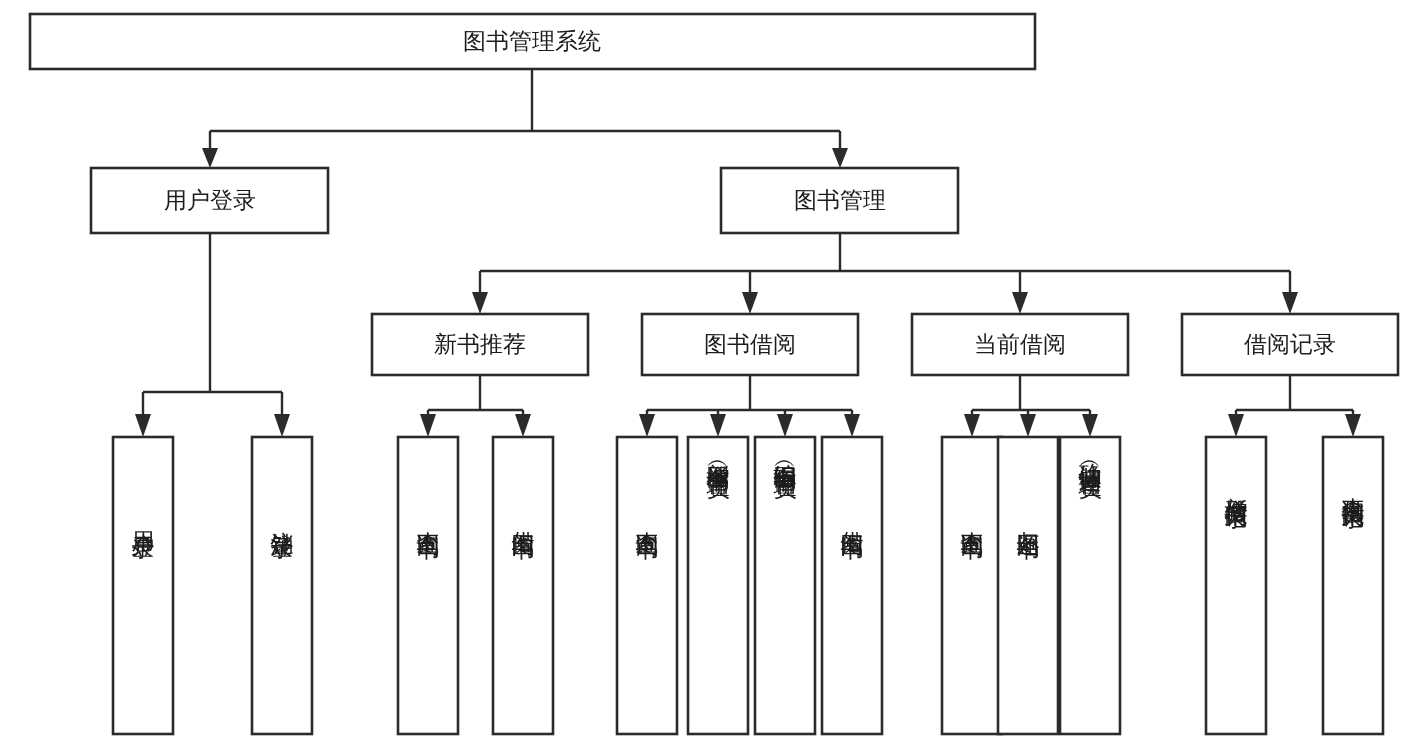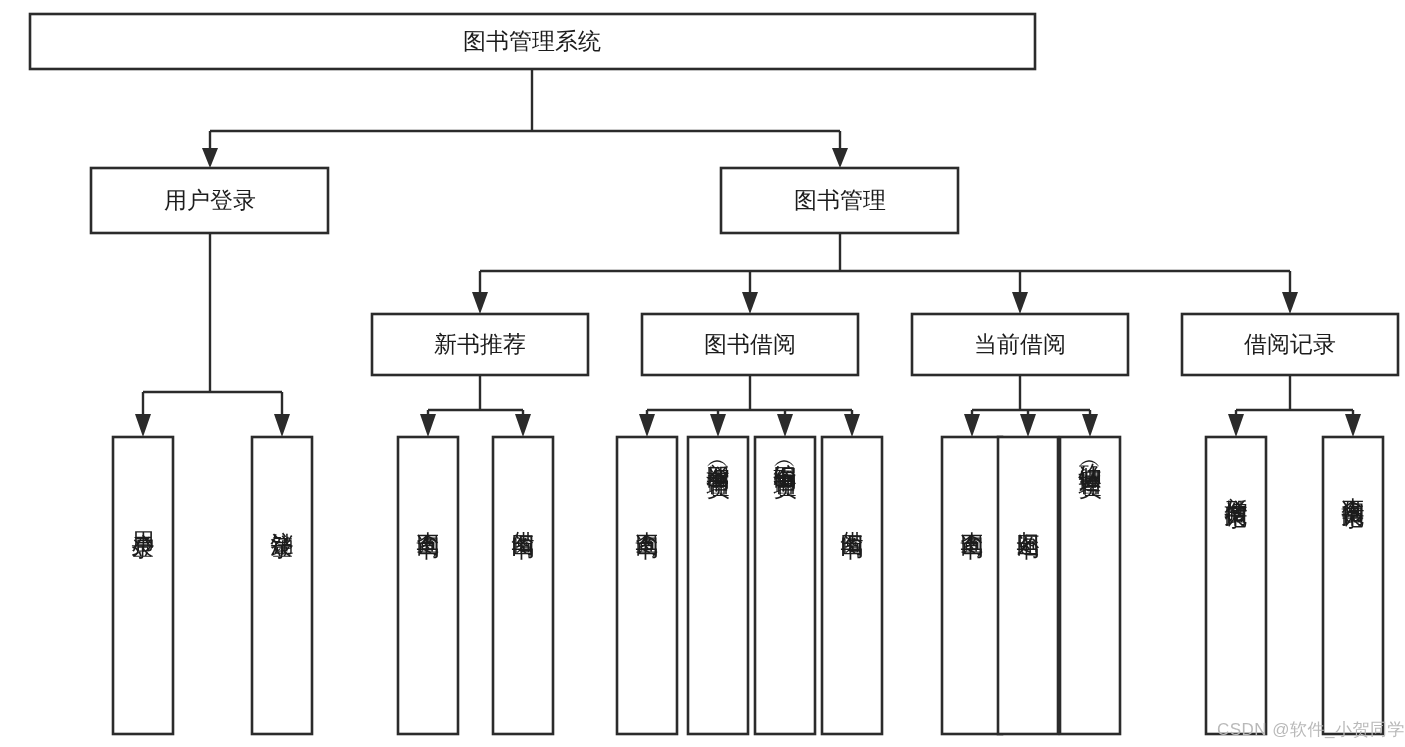--- a/index.html
+++ b/index.html
@@ -233,15 +233,14 @@
     <span class="leaf-label" style="margin-top:8px;">确认归还（管理员）</span>
   </div>
 
   <div class="leaf-label-wrap" style="left:1196px; top:437px; width:60px; height:297px;">
     <span class="leaf-label" style="margin-top:42px;">新增借阅记录</span>
   </div>
   <div class="leaf-label-wrap" style="left:1313px; top:437px; width:60px; height:297px;">
     <span class="leaf-label" style="margin-top:42px;">查询借阅记录</span>
   </div>
 
-  <div class="watermark">CSDN @软件_小贺同学</div>
 
 </div>
 
 </body></html>

